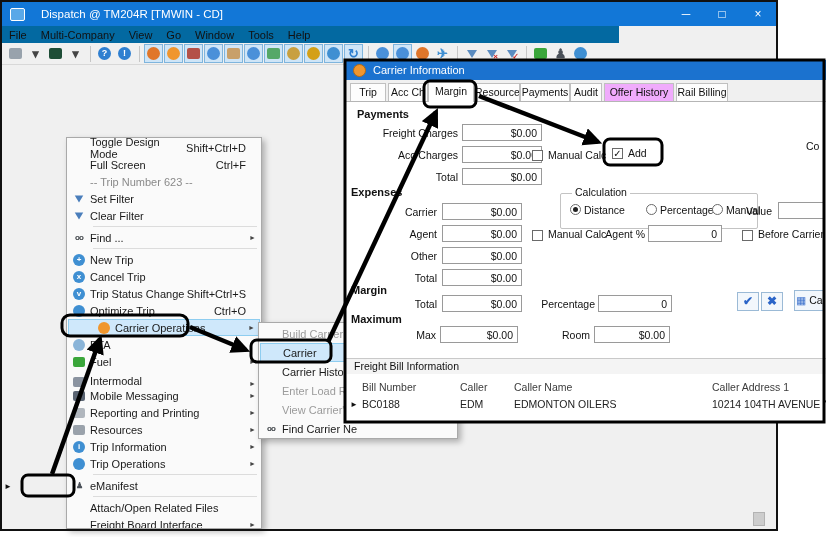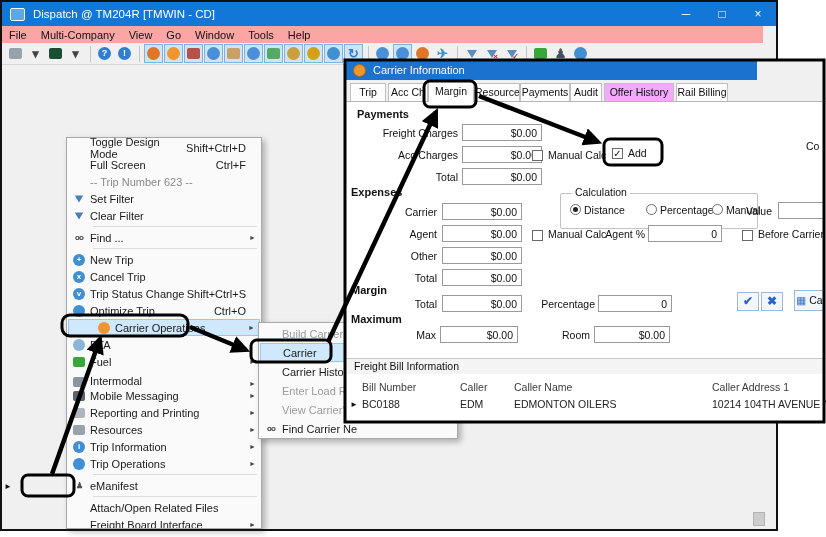--- a/index.html
+++ b/index.html
@@ -4,23 +4,23 @@
 <style>
   html,body{margin:0;padding:0;background:#fff}
   .screen{position:relative;width:826px;height:537px;background:#fff;overflow:hidden;
           font-family:"Liberation Sans",sans-serif;font-size:11px;color:#222}
   .abs,.t{position:absolute;white-space:nowrap}
   .win{position:absolute;left:0;top:0;width:778px;height:531px;border:2px solid #111;
        background:#f0f0f0;box-sizing:border-box;z-index:1}
   .titlebar{position:absolute;left:2px;top:2px;width:774px;height:24px;background:#1277d7;
             color:#fff;display:flex;align-items:center;z-index:2}
   .winicon{width:13px;height:11px;margin-left:8px;background:#5aa8e8;border:1px solid #fff;border-radius:2px}
-  .title-text{margin-left:8px;font-size:11.5px}
+  .title-text{margin-left:16px;font-size:11.5px}
   .wbtn{width:36px;height:24px;text-align:center;line-height:24px;font-size:12px;color:#fff}
-  .menubar{position:absolute;left:2px;top:26px;width:761px;height:17px;background:#fca5a5;
+  .menubar{position:absolute;left:2px;top:26px;width:617px;height:17px;background:#0369a1;
            border-bottom:4px solid #a3a3a3;display:flex;align-items:center;z-index:2}
   .mb-item{padding:0 7px;font-size:11px;color:#111}
   .toolbar{position:absolute;left:2px;top:43px;width:774px;height:22px;background:#f0f0f0;
            border-bottom:1px solid #d8d8d8;display:flex;align-items:center;padding-left:4px;
            box-sizing:border-box;z-index:2}
   .tb-btn{width:19px;height:19px;display:flex;align-items:center;justify-content:center;margin-right:1px}
   .tb-btn.boxed{background:#cfe5f7;border:1px solid #7fb5dd;box-sizing:border-box}
   .tb-ci{width:13px;height:13px;border-radius:50%;color:#fff;font-size:9px;font-weight:bold;
          text-align:center;line-height:13px}
   .tb-sq{width:13px;height:11px;border-radius:2px;color:#fff;font-size:9px;font-weight:bold;
@@ -61,21 +61,21 @@
   .mitem.hl{background:#cfe8fb;border:1px solid #8ecdf0;box-sizing:border-box}
   .mitem.disabled .mlabel{color:#9b9b9b}
   .mcap{color:#8a8a8a}
   .msep{position:absolute;left:26px;width:164px;height:1px;background:#dcdcdc}
   .mi-ci{width:12px;height:12px;border-radius:50%;color:#fff;font-size:8px;font-weight:bold;
          text-align:center;line-height:12px}
   .mi-sq{width:12px;height:10px;border-radius:2px;color:#fff;font-size:8px;font-weight:bold;
          text-align:center;line-height:10px}
   .mi-txt{font-size:8px;font-weight:bold;letter-spacing:-1px}
   .dlg{position:absolute;left:345px;top:60px;width:481px;height:362px;background:#f0f0f0;z-index:20}
-  .dlg-title{position:absolute;left:0;top:0;width:412px;height:20px;background:#1b72cf;color:#fff;
+  .dlg-title{position:absolute;left:0;top:0;width:481px;height:20px;background:#1b72cf;color:#fff;
              display:flex;align-items:center;font-size:11px}
   .dlg-ticon{width:11px;height:11px;border-radius:50%;background:#f0962e;border:1px solid #b36a14;margin:0 7px 0 8px}
   .dlg-tabs{position:absolute;left:0;top:20px;width:481px;height:21px;background:#f0f0f0}
   .dtab{position:absolute;top:3px;height:18px;background:#fdfdfd;border:1px solid #c0c0c0;border-bottom:none;
         box-sizing:border-box;text-align:center;font-size:10.5px;line-height:17px;color:#111;overflow:hidden}
   .dtab.hover{background:#f0abfc}
   .dtab.active{background:#fff;top:1px;height:21px;z-index:2;line-height:19px}
   .dlg-body{position:absolute;left:0;top:41px;width:481px;height:321px;background:#fff;border-top:1px solid #b5b5b5;box-sizing:border-box}
   .dh{position:absolute;font-weight:bold;font-size:11px;color:#111;white-space:nowrap}
   .lbl-r{position:absolute;text-align:right;font-size:10.5px;color:#111;white-space:nowrap}

